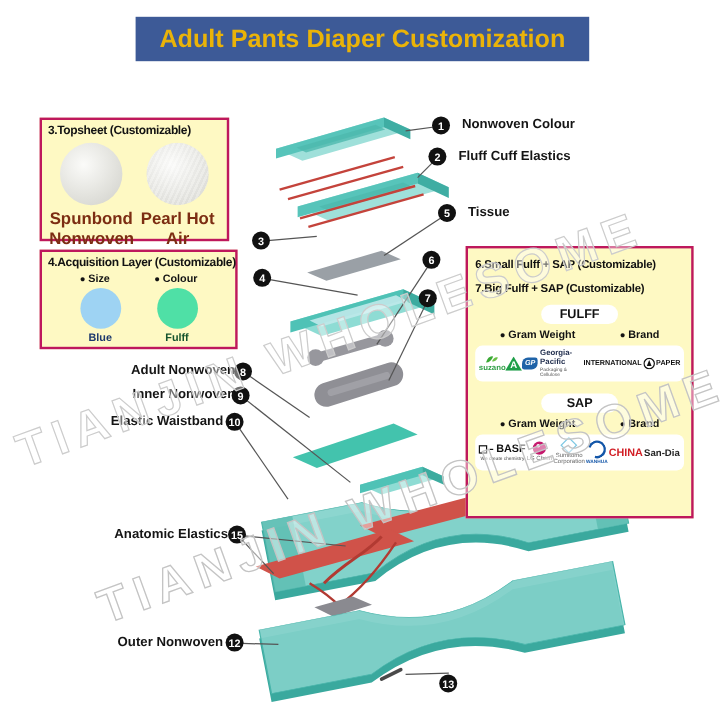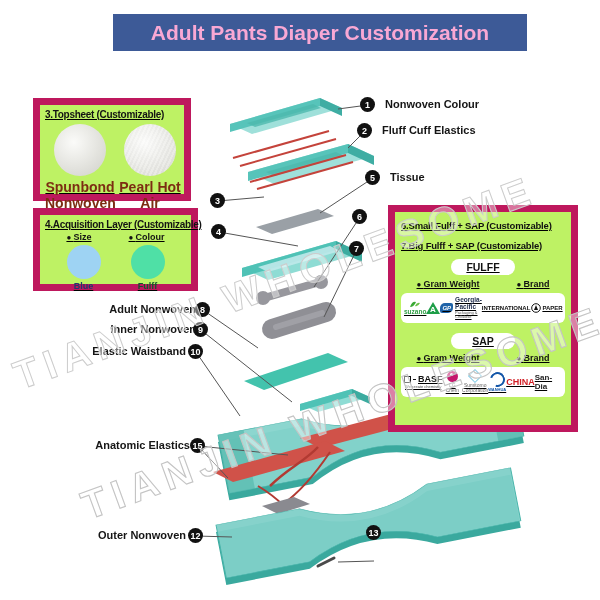--- a/index.html
+++ b/index.html
@@ -1,25 +1,25 @@
 <!DOCTYPE html>
 <html><head>
 <meta charset="utf-8">
 <style>
   html,body{margin:0;padding:0;background:#fff;}
   .stage{position:relative;width:600px;height:600px;background:#ffffff;overflow:hidden;
          font-family:"Liberation Sans",sans-serif;}
   .art{position:absolute;left:0;top:0;z-index:1;}
   .wm-layer{position:absolute;left:0;top:0;z-index:5;pointer-events:none;}
 
-  .banner{position:absolute;left:113px;top:14px;width:414px;height:37px;background:#3d5a97;
-          color:#f9a8d4;font-weight:bold;font-size:21px;display:flex;align-items:center;
+  .banner{position:absolute;left:113px;top:14px;width:378px;height:37px;background:#3d5a97;
+          color:#eab308;font-weight:bold;font-size:21px;display:flex;align-items:center;
           justify-content:center;z-index:2;}
 
-  .box{position:absolute;background:#bef264;border:7px solid #be185d;box-sizing:border-box;z-index:2;text-decoration:underline;}
+  .box{position:absolute;background:#fef9c3;border:2px solid #be185d;box-sizing:border-box;z-index:2;}
   .box-topsheet{left:33px;top:98px;width:158px;height:103px;padding:4px 5px;}
   .box-acq{left:33px;top:208px;width:165px;height:83px;padding:4px 5px;}
   .box-fluff{left:388px;top:205px;width:190px;height:227px;padding:8px 6px;}
   .box-title{font-size:10px;font-weight:bold;color:#131313;white-space:nowrap;letter-spacing:-0.3px;}
 
   .swatch-row{display:flex;justify-content:space-around;margin-top:4px;}
   .swatch{width:70px;text-align:center;}
   .swatch-circle{width:52px;height:52px;border-radius:50%;margin:0 auto;
      background:radial-gradient(circle at 38% 35%, #fbfbf9 0%, #e3e3de 55%, #cfcfc9 100%);}
   .swatch-circle.tex2{background:
@@ -297,21 +297,21 @@
   <div class="badge" style="left:210px;top:193px;">3</div>
   <div class="badge" style="left:211px;top:224px;">4</div>
   <div class="badge" style="left:365px;top:170px;">5</div>
   <div class="badge" style="left:352px;top:209px;">6</div>
   <div class="badge" style="left:349px;top:241px;">7</div>
   <div class="badge" style="left:195px;top:302px;">8</div>
   <div class="badge" style="left:193px;top:322px;">9</div>
   <div class="badge" style="left:188px;top:344px;">10</div>
   <div class="badge" style="left:190px;top:438px;">15</div>
   <div class="badge" style="left:188px;top:528px;">12</div>
-  <div class="badge" style="left:366px;top:525px;">13</div>
+  <div class="badge" style="left:366px;top:562px;">13</div>
 
   <div class="clabel" style="left:385px;top:98px;">Nonwoven Colour</div>
   <div class="clabel" style="left:382px;top:124px;">Fluff Cuff Elastics</div>
   <div class="clabel" style="left:390px;top:171px;text-align:right;">Tissue</div>
   <div class="clabel" style="right:404px;top:303px;">Adult Nonwoven</div>
   <div class="clabel" style="right:404px;top:323px;">Inner Nonwoven</div>
   <div class="clabel" style="right:414px;top:345px;">Elastic Waistband</div>
   <div class="clabel" style="right:410px;top:439px;">Anatomic Elastics</div>
   <div class="clabel" style="right:414px;top:529px;">Outer Nonwoven</div>
 

